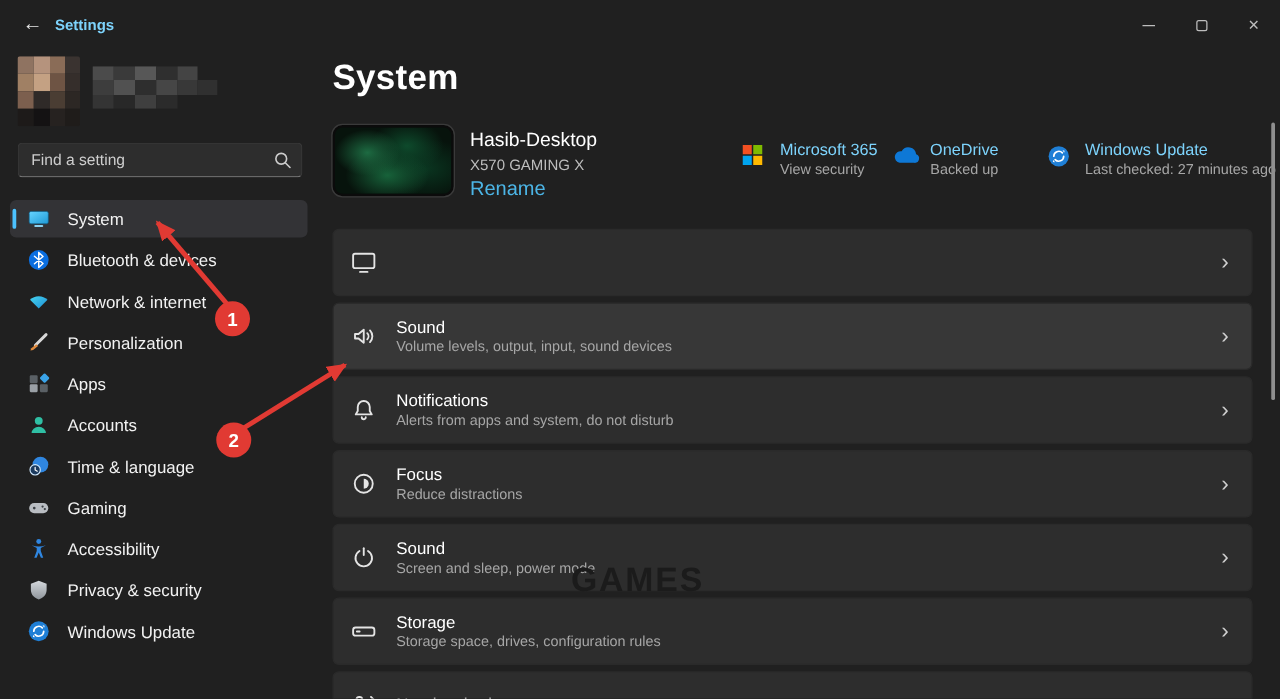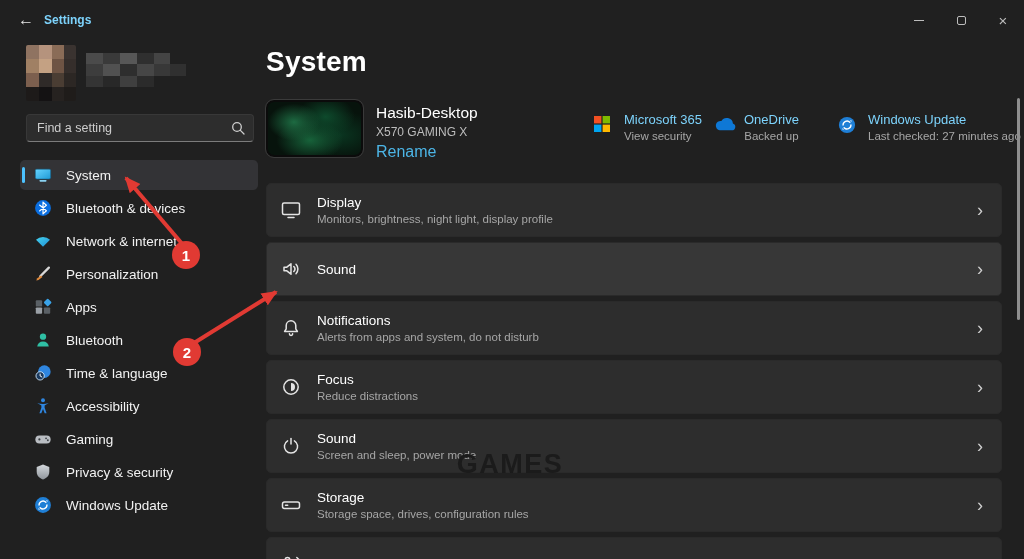--- a/index.html
+++ b/index.html
@@ -12,21 +12,21 @@
   .back-btn { position:absolute; left:14px; top:8px; width:24px; height:24px; font-size:16px; color:#e6e6e6;
               display:flex; align-items:center; justify-content:center; cursor:pointer; }
   .tb-title { position:absolute; left:44px; top:13px; font-size:12px; font-weight:bold; color:#7dd3fc; }
   .win-controls { position:absolute; right:0; top:0; height:40px; display:flex; }
   .wc { width:42px; height:40px; display:flex; align-items:center; justify-content:center; color:#bdbdbd; }
   .min-glyph { display:block; width:10px; height:1px; background:#bdbdbd; }
   .max-glyph { display:block; width:9px; height:9px; border:1px solid #bdbdbd; border-radius:2px; }
   .close-glyph { font-size:15px; line-height:1; color:#bdbdbd; }
 
   
-  .sidebar { position:absolute; top:40px; left:12px; width:255px; bottom:0; }
+  .sidebar { position:absolute; top:40px; left:0; width:255px; bottom:0; }
   .profile { position:absolute; top:3px; left:14px; height:62px; }
   .avatar-mosaic { position:absolute; left:0; top:2px; border-radius:2px; overflow:hidden; }
   .name-mosaic { position:absolute; left:60px; top:10px; }
   .searchbox { position:absolute; top:74px; left:14px; width:228px; height:28px; background:#2d2d2d;
                border:1px solid #383838; border-bottom:1px solid #7c7c7c; border-radius:4px;
                display:flex; align-items:center; padding:0 8px 0 10px; }
   .searchbox input { flex:1; background:transparent; border:none; outline:none; color:#e8e8e8; font-size:12.5px;
                      font-family:"Liberation Sans", sans-serif; }
   .searchbox input::placeholder { color:#cdcdcd; }
   .nav { position:absolute; top:120px; left:8px; width:238px; }
@@ -211,51 +211,51 @@
         </span>
         <span class="nav-label">Apps</span>
       </div>
       <div class="nav-item">
         <span class="nav-icon">
           <svg width="18" height="18" viewBox="0 0 20 20">
               <circle cx="10" cy="6.3" r="3.5" fill="#2fbfa4"></circle>
               <path d="M3.6 17.2 a6.4 5.6 0 0 1 12.8 0 z" fill="#2fbfa4"></path>
             </svg>
         </span>
-        <span class="nav-label">Bluetooth</span>
+        <span class="nav-label">Accounts</span>
       </div>
       <div class="nav-item">
         <span class="nav-icon">
           <svg width="18" height="18" viewBox="0 0 20 20">
               <circle cx="11.5" cy="8.5" r="7" fill="#2f86e0"></circle>
               <circle cx="6.8" cy="13.2" r="4.6" fill="#1b3a5e" stroke="#cfe7fb" stroke-width="1"></circle>
               <path d="M6.8 11.1 V13.3 L8.7 14.4" stroke="#fff" stroke-width="1.1" fill="none" stroke-linecap="round"></path>
             </svg>
         </span>
         <span class="nav-label">Time &amp; language</span>
-      </div>
-      <div class="nav-item">
-        <span class="nav-icon">
-          <svg width="18" height="18" viewBox="0 0 20 20" fill="#2f86e0">
-              <circle cx="10" cy="3.6" r="2.2"></circle>
-              <path d="M3.6 6.8 Q10 9 16.4 6.8 L11.8 9.4 V12 L14 18 H11.9 L10 13.4 L8.1 18 H6 L8.2 12 V9.4 Z"></path>
-            </svg>
-        </span>
-        <span class="nav-label">Accessibility</span>
       </div>
       <div class="nav-item">
         <span class="nav-icon">
           <svg width="18" height="18" viewBox="0 0 20 20">
               <rect x="1.5" y="6" width="17" height="9" rx="4.5" fill="#b9bdc2"></rect>
               <circle cx="6" cy="10.5" r="1.2" fill="#3a3f44"></circle>
               <circle cx="13.4" cy="9.2" r="1" fill="#3a3f44"></circle>
               <circle cx="15.4" cy="11.4" r="1" fill="#3a3f44"></circle>
             </svg>
         </span>
         <span class="nav-label">Gaming</span>
+      </div>
+      <div class="nav-item">
+        <span class="nav-icon">
+          <svg width="18" height="18" viewBox="0 0 20 20" fill="#2f86e0">
+              <circle cx="10" cy="3.6" r="2.2"></circle>
+              <path d="M3.6 6.8 Q10 9 16.4 6.8 L11.8 9.4 V12 L14 18 H11.9 L10 13.4 L8.1 18 H6 L8.2 12 V9.4 Z"></path>
+            </svg>
+        </span>
+        <span class="nav-label">Accessibility</span>
       </div>
       <div class="nav-item">
         <span class="nav-icon">
           <svg width="18" height="18" viewBox="0 0 20 20">
               <defs>
                 <linearGradient id="gsh" x1="0" y1="0" x2="0" y2="1">
                   <stop offset="0" stop-color="#d4d8dc"></stop>
                   <stop offset="1" stop-color="#8f959b"></stop>
                 </linearGradient>
               </defs>
@@ -331,35 +331,32 @@
     </div>
   </div>
 
   <div class="rows">
 
     <div class="row">
       <svg class="row-icon" viewBox="0 0 24 24" fill="none" stroke="#e4e4e4" stroke-width="1.5" stroke-linecap="round">
           <rect x="3.5" y="5" width="17" height="11.5" rx="1.5"></rect>
           <path d="M9 19.5 h6"></path>
         </svg>
-      <div>
-          <div class="row-title">Display</div>
-           <div class="row-sub">Monitors, brightness, night light, display profile</div>
-        </div>
       <span class="row-chevron">›</span>
     </div>
 
     <div class="row highlight">
       <svg class="row-icon" viewBox="0 0 24 24" fill="none" stroke="#e4e4e4" stroke-width="1.5" stroke-linecap="round" stroke-linejoin="round">
           <path d="M5 10.2 v3.6 h2.8 L12 17.2 V6.8 L7.8 10.2 Z"></path>
           <path d="M14.8 9.5 a3.6 3.6 0 0 1 0 5"></path>
           <path d="M17 7.3 a6.8 6.8 0 0 1 0 9.4"></path>
         </svg>
       <div>
           <div class="row-title">Sound</div>
+           <div class="row-sub">Volume levels, output, input, sound devices</div>
         </div>
       <span class="row-chevron">›</span>
     </div>
 
     <div class="row">
       <svg class="row-icon" viewBox="0 0 24 24" fill="none" stroke="#e4e4e4" stroke-width="1.5" stroke-linecap="round" stroke-linejoin="round">
           <path d="M12 4.8 a4.8 4.8 0 0 1 4.8 4.8 v3.2 l1.6 2.7 H5.6 l1.6 -2.7 v-3.2 A4.8 4.8 0 0 1 12 4.8 Z"></path>
           <path d="M10.4 17.8 a1.6 1.6 0 0 0 3.2 0"></path>
         </svg>
       <div>

